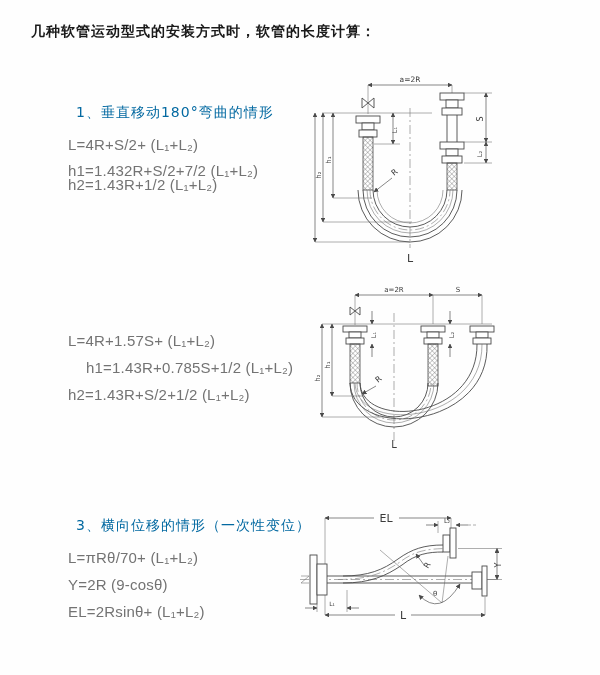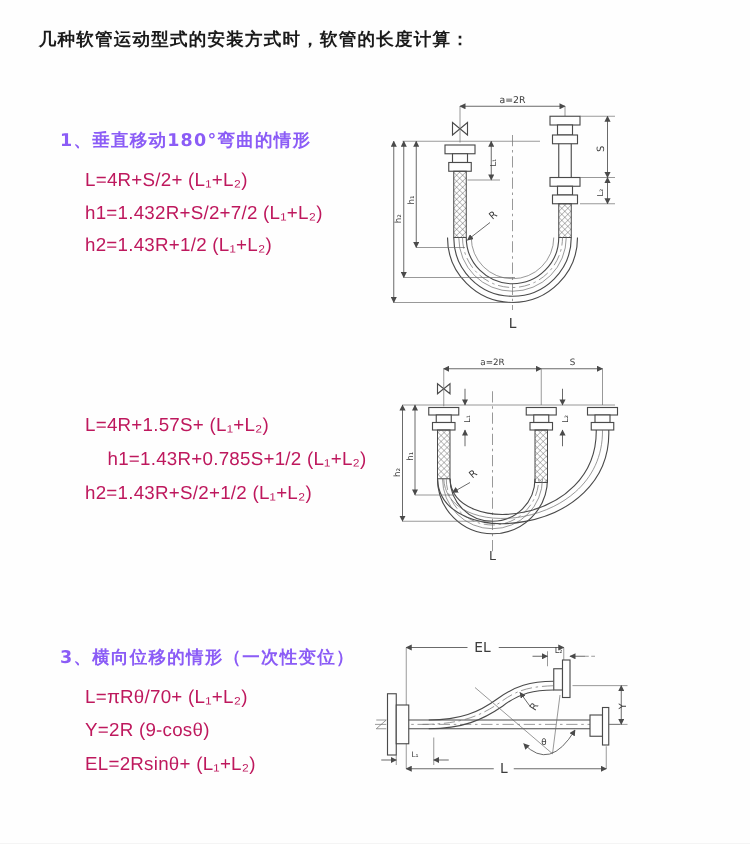--- a/index.html
+++ b/index.html
@@ -1,41 +1,41 @@
 <!DOCTYPE html>
 <html><head>
 <meta charset="utf-8">
 <style>
   html,body{margin:0;padding:0;background:#e8e8e8;}
   #page{position:relative;width:600px;height:675px;background:#fefefe;overflow:hidden;
         font-family:"DejaVu Sans","Liberation Sans",sans-serif;color:#1c1c1c;}
   .abs{position:absolute;white-space:nowrap;}
   .title{font-size:14px;font-weight:600;letter-spacing:1px;color:#1a1a1a;}
-  .heading{font-size:14px;font-weight:700;letter-spacing:1px;color:#8b5cf6;}
-  .formula{font-size:15px;font-weight:400;letter-spacing:.2px;color:#be185d;
+  .heading{font-size:14px;font-weight:400;letter-spacing:1px;color:#0369a1;margin-left:28px;}
+  .formula{font-size:15px;font-weight:400;letter-spacing:.2px;color:#737373;
            font-family:"Liberation Sans","DejaVu Sans",sans-serif;}
   svg{position:absolute;overflow:visible;}
   svg text{font-family:"DejaVu Sans","Liberation Sans",sans-serif;fill:#3c3c3c;}
   .ln{stroke:#4a4a4a;stroke-width:.9;fill:none;}
   .thin{stroke:#6b6b6b;stroke-width:.55;fill:none;}
   .dim{stroke:#555;stroke-width:.7;fill:none;}
   .cl{stroke:#777;stroke-width:.6;fill:none;stroke-dasharray:9 3 2 3;}
   .part{stroke:#4a4a4a;stroke-width:.9;fill:#fefefe;}
 </style>
 </head>
 <body>
 
 <div id="page">
 
   <div class="abs title" style="left:31px;top:23px;">几种软管运动型式的安装方式时，软管的长度计算：</div>
 
   <div class="abs heading" style="left:48px;top:104px;">1、垂直移动180°弯曲的情形</div>
   <div class="abs formula" style="left:68px;top:136px;">L=4R+S/2+ (L₁+L₂)</div>
   <div class="abs formula" style="left:68px;top:162px;">h1=1.432R+S/2+7/2 (L₁+L₂)</div>
-  <div class="abs formula" style="left:68px;top:188px;">h2=1.43R+1/2 (L₁+L₂)</div>
+  <div class="abs formula" style="left:68px;top:176px;">h2=1.43R+1/2 (L₁+L₂)</div>
 
   <div class="abs formula" style="left:68px;top:332px;">L=4R+1.57S+ (L₁+L₂)</div>
   <div class="abs formula" style="left:68px;top:359px;margin-left:18px;">h1=1.43R+0.785S+1/2 (L₁+L₂)</div>
   <div class="abs formula" style="left:68px;top:386px;">h2=1.43R+S/2+1/2 (L₁+L₂)</div>
 
   <div class="abs heading" style="left:48px;top:517px;">3、横向位移的情形（一次性变位）</div>
   <div class="abs formula" style="left:68px;top:549px;">L=πRθ/70+ (L₁+L₂)</div>
   <div class="abs formula" style="left:68px;top:576px;">Y=2R (9-cosθ)</div>
   <div class="abs formula" style="left:68px;top:603px;">EL=2Rsinθ+ (L₁+L₂)</div>
 

